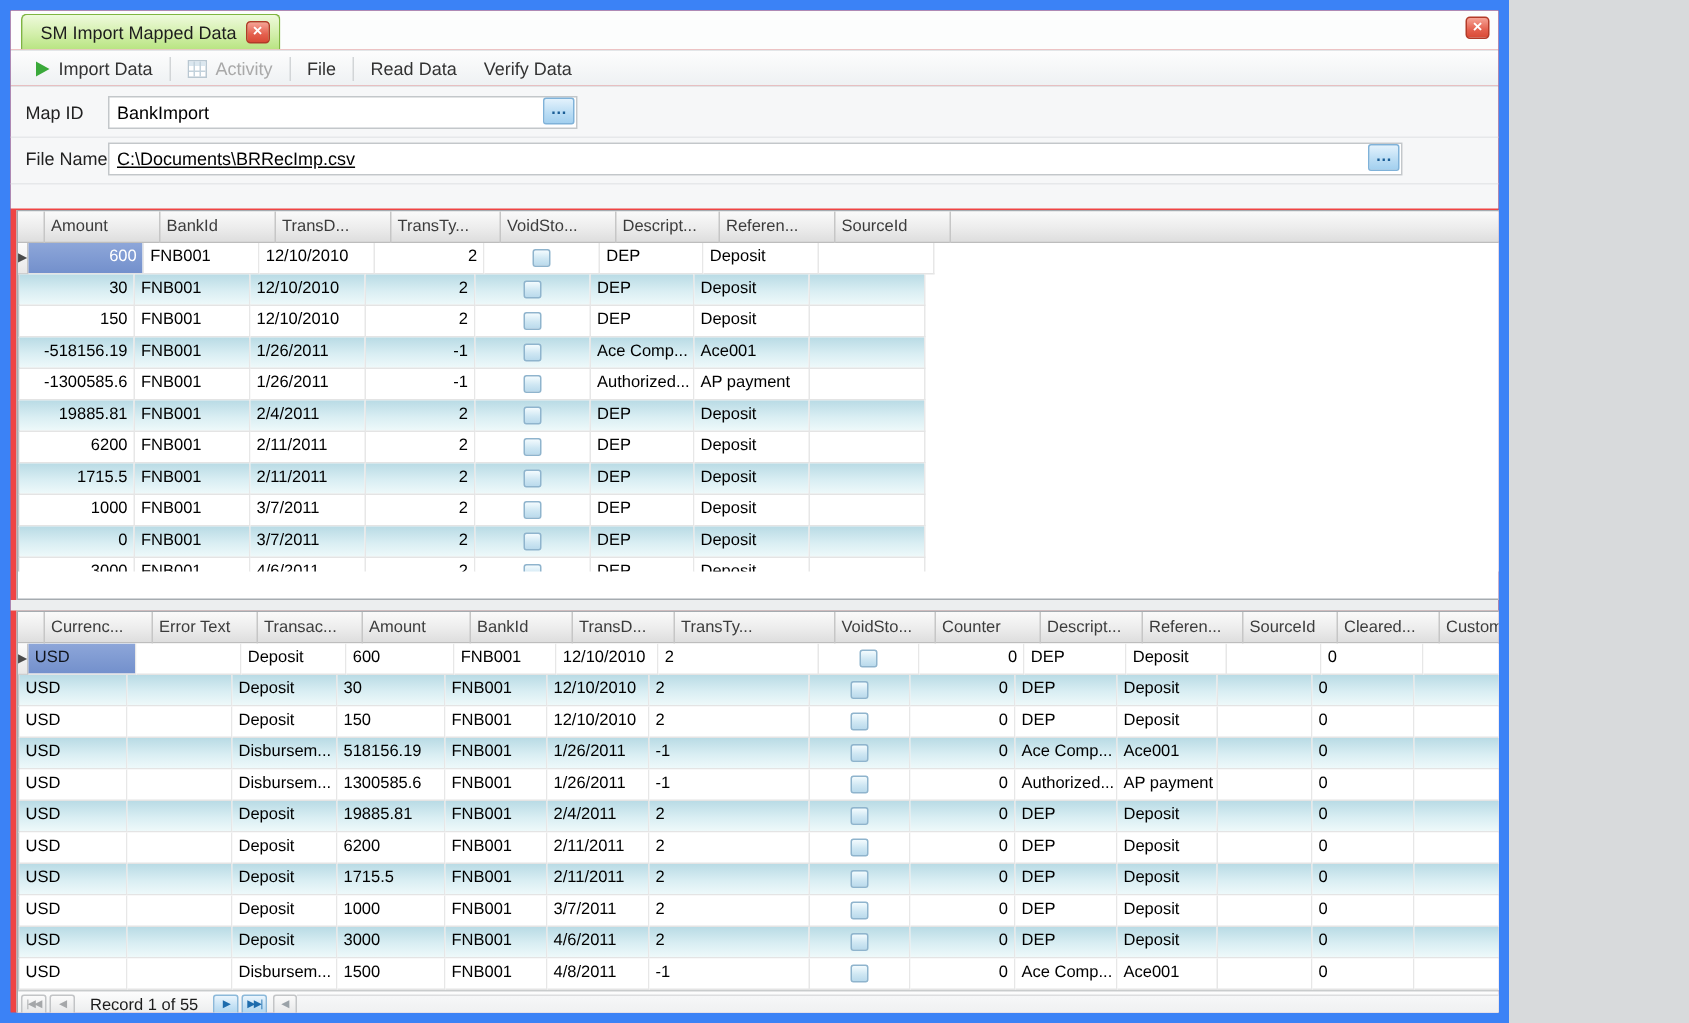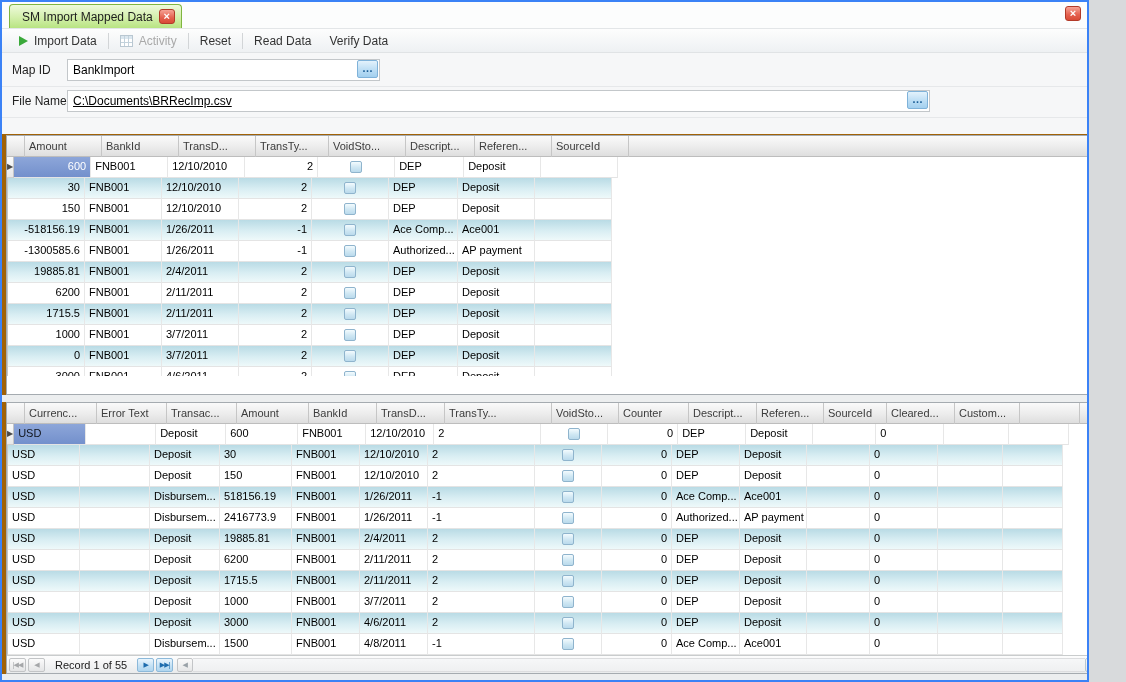--- a/index.html
+++ b/index.html
@@ -1,18 +1,18 @@
 <!DOCTYPE html>
 <html><head>
 <meta charset="utf-8">
 <style>
   * { margin:0; padding:0; box-sizing:border-box; }
   html,body { background:#d8dadc; font-family:"Liberation Sans", sans-serif; }
-  .window { position:relative; width:1089px; height:682px; background:#a16207;
-            border:2px solid #3b82f6; overflow:hidden; }
+  .window { position:relative; width:1006px; height:682px; background:#ef4444;
+            border:7px solid #3b82f6; overflow:hidden; }
 
   
   .tabstrip { position:absolute; left:0; top:0; width:100%; height:26px; background:#fcfdfd; }
   .tab { position:absolute; left:7px; top:2px; height:24px; display:flex; align-items:center;
          gap:6px; padding:0 6px 0 12px; border:1px solid #7fb540; border-bottom:none;
          border-radius:4px 4px 0 0;
          background:linear-gradient(180deg,#eefadc 0%,#d3efab 55%,#b8e482 100%); }
   .tab-label { font-size:12px; color:#1d1d1d; }
   .tab-close, .win-close { width:16px; height:15px; border-radius:3px; border:1px solid #b23a28;
          background:linear-gradient(180deg,#f6a395 0%,#e4604e 60%,#d94a36 100%);
@@ -134,21 +134,21 @@
           <rect x="1" y="1" width="11" height="3" fill="#dbe7ef"></rect>
           <line x1="4.5" y1="1" x2="4.5" y2="11" stroke="#c3d2dc"></line>
           <line x1="8.5" y1="1" x2="8.5" y2="11" stroke="#c3d2dc"></line>
           <line x1="1" y1="7.5" x2="12" y2="7.5" stroke="#c3d2dc"></line>
         </svg>
       </span>
       <span>Activity</span>
     </div>
     <div class="tb-sep"></div>
     <div class="tb-item">
-      <span>Reset</span>
+      <span>File</span>
     </div>
     <div class="tb-sep"></div>
     <div class="tb-item">
       <span>Read Data</span>
     </div>
     <div class="tb-item">
       <span>Verify Data</span>
     </div>
   </div>
 
@@ -437,21 +437,21 @@
           <div class="g-icell" style="width: 63px;"></div>
           <div class="g-icell" style="width: 68px;">0</div>
           <div class="g-icell" style="width: 65px;"></div>
           <div class="g-icell" style="width: 60px;"></div>
         </div>
         <div class="g-row">
           <div class="g-icell g-ind"></div>
           <div class="g-icell" style="width: 72px;">USD</div>
           <div class="g-icell" style="width: 70px;"></div>
           <div class="g-icell" style="width: 70px;">Disbursem...</div>
-          <div class="g-icell" style="width: 72px;">2416773.9</div>
+          <div class="g-icell" style="width: 72px;">1300585.6</div>
           <div class="g-icell" style="width: 68px;">FNB001</div>
           <div class="g-icell" style="width: 68px;">1/26/2011</div>
           <div class="g-icell" style="width: 107px;">-1</div>
           <div class="g-icell g-center" style="width: 67px;">
             <div class="g-checkbox"></div>
           </div>
           <div class="g-icell" style="text-align: right; width: 70px;">0</div>
           <div class="g-icell" style="width: 68px;">Authorized...</div>
           <div class="g-icell" style="width: 67px;">AP payment</div>
           <div class="g-icell" style="width: 63px;"></div>

